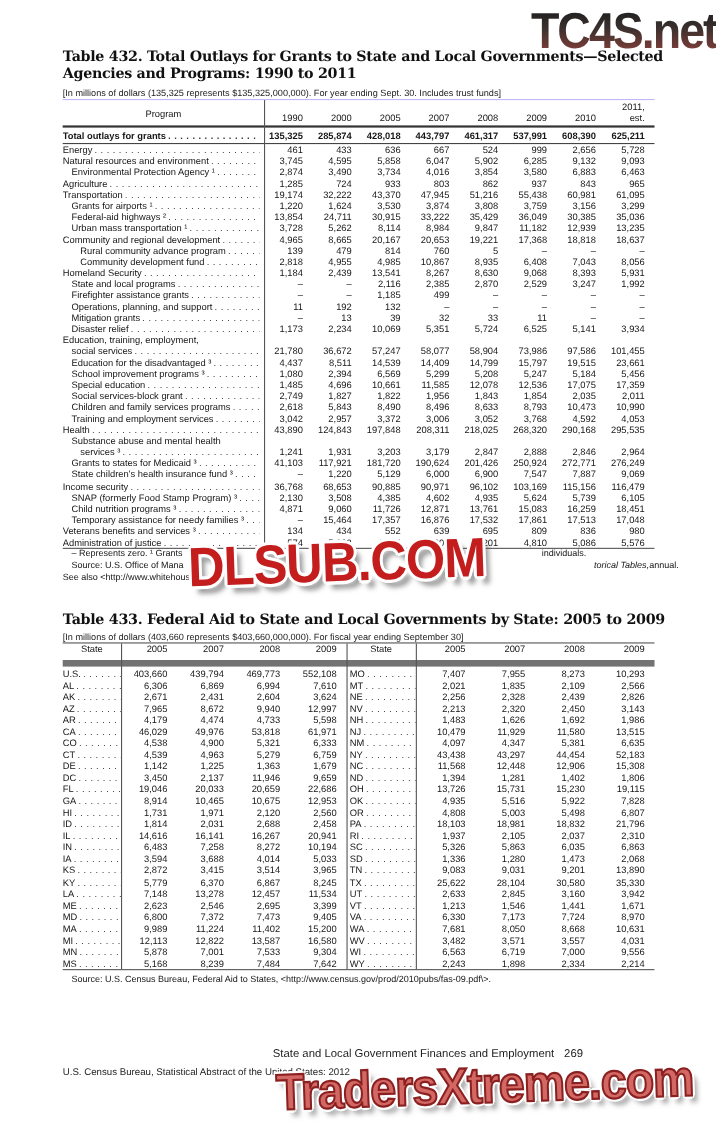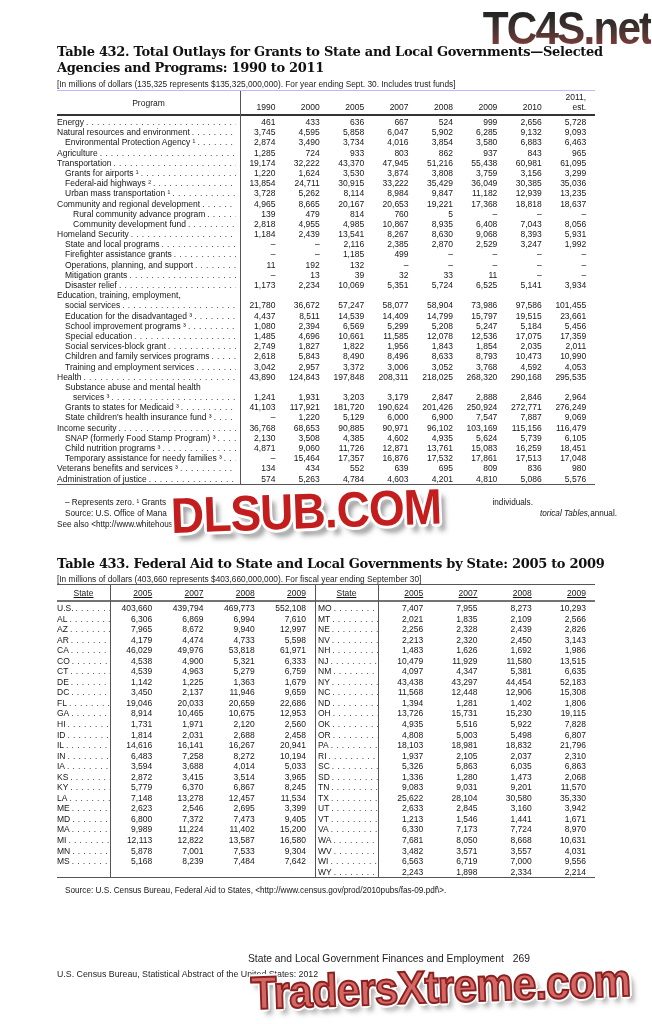--- a/index.html
+++ b/index.html
@@ -38,21 +38,21 @@
 
   
   .fn432{position:absolute;left:57px;top:497px;width:560px;font-size:8.2px;line-height:11px;z-index:1;}
   .fn-line{display:flex;}
   .fn-ind{padding-left:8px;}
   .fn-gap{flex:1 1 auto;}
   .ital{font-style:italic;text-align:right;}
 
   
   .t433{position:absolute;left:57px;top:584px;width:538px;border-top:1px solid #555;border-bottom:1px solid #555;z-index:1;}
-  .h433{display:flex;height:15px;border-bottom:2px solid #737373;align-items:center;font-size:8.5px;text-decoration:underline;}
+  .h433{display:flex;height:15px;border-bottom:6px solid #737373;align-items:flex-start;font-size:8.5px;}
   .t433-rules div{position:absolute;top:0;bottom:0;width:1px;background:#555;}
   .t433-body{display:flex;padding-top:1px;}
   .col433L{width:258px;}
   .col433R{width:280px;}
   .row433{display:flex;align-items:baseline;height:10.55px;line-height:10.55px;font-size:8.5px;white-space:nowrap;}
   .szoneL{display:flex;overflow:hidden;flex:0 0 53px;align-items:baseline;}
   .szoneR{display:flex;overflow:hidden;flex:0 0 63px;align-items:baseline;padding-left:3px;box-sizing:border-box;}
   .vL{flex:0 0 51.25px;text-align:right;padding-right:9px;box-sizing:border-box;}
   .vR{flex:0 0 54.25px;text-align:right;padding-right:9px;box-sizing:border-box;}
   .hStateL{flex:0 0 53px;text-align:center;}
@@ -103,20 +103,34 @@
         <span class="h-year">2000</span>
         <span class="h-year">2005</span>
         <span class="h-year">2007</span>
         <span class="h-year">2008</span>
         <span class="h-year">2009</span>
         <span class="h-year">2010</span>
         <span class="h-year">2011,
 est.</span>
       </div>
     <div class="t432-body" id="t432-body">
+        <div class="row total">
+          <span class="lblzone">
+            <span class="lbl" style="padding-left: 0px;">Total outlays for grants</span>
+            <span class="dots"></span>
+          </span>
+          <span class="v">135,325</span>
+          <span class="v">285,874</span>
+          <span class="v">428,018</span>
+          <span class="v">443,797</span>
+          <span class="v">461,317</span>
+          <span class="v">537,991</span>
+          <span class="v">608,390</span>
+          <span class="v">625,211</span>
+        </div>
         <div class="row">
           <span class="lblzone">
             <span class="lbl" style="padding-left: 0px;">Energy</span>
             <span class="dots"></span>
           </span>
           <span class="v">461</span>
           <span class="v">433</span>
           <span class="v">636</span>
           <span class="v">667</span>
           <span class="v">524</span>
@@ -656,20 +670,30 @@
               <span class="lbl">AL</span>
               <span class="dots"></span>
             </span>
             <span class="vL">6,306</span>
             <span class="vL">6,869</span>
             <span class="vL">6,994</span>
             <span class="vL">7,610</span>
           </div>
           <div class="row433">
             <span class="szoneL">
+              <span class="lbl">AK</span>
+              <span class="dots"></span>
+            </span>
+            <span class="vL">2,671</span>
+            <span class="vL">2,431</span>
+            <span class="vL">2,604</span>
+            <span class="vL">3,624</span>
+          </div>
+          <div class="row433">
+            <span class="szoneL">
               <span class="lbl">AZ</span>
               <span class="dots"></span>
             </span>
             <span class="vL">7,965</span>
             <span class="vL">8,672</span>
             <span class="vL">9,940</span>
             <span class="vL">12,997</span>
           </div>
           <div class="row433">
             <span class="szoneL">
@@ -1064,21 +1088,21 @@
             <span class="vR">2,068</span>
           </div>
           <div class="row433">
             <span class="szoneR">
               <span class="lbl">TN</span>
               <span class="dots"></span>
             </span>
             <span class="vR">9,083</span>
             <span class="vR">9,031</span>
             <span class="vR">9,201</span>
-            <span class="vR">11,570</span>
+            <span class="vR">13,890</span>
           </div>
           <div class="row433">
             <span class="szoneR">
               <span class="lbl">TX</span>
               <span class="dots"></span>
             </span>
             <span class="vR">25,622</span>
             <span class="vR">28,104</span>
             <span class="vR">30,580</span>
             <span class="vR">35,330</span>

